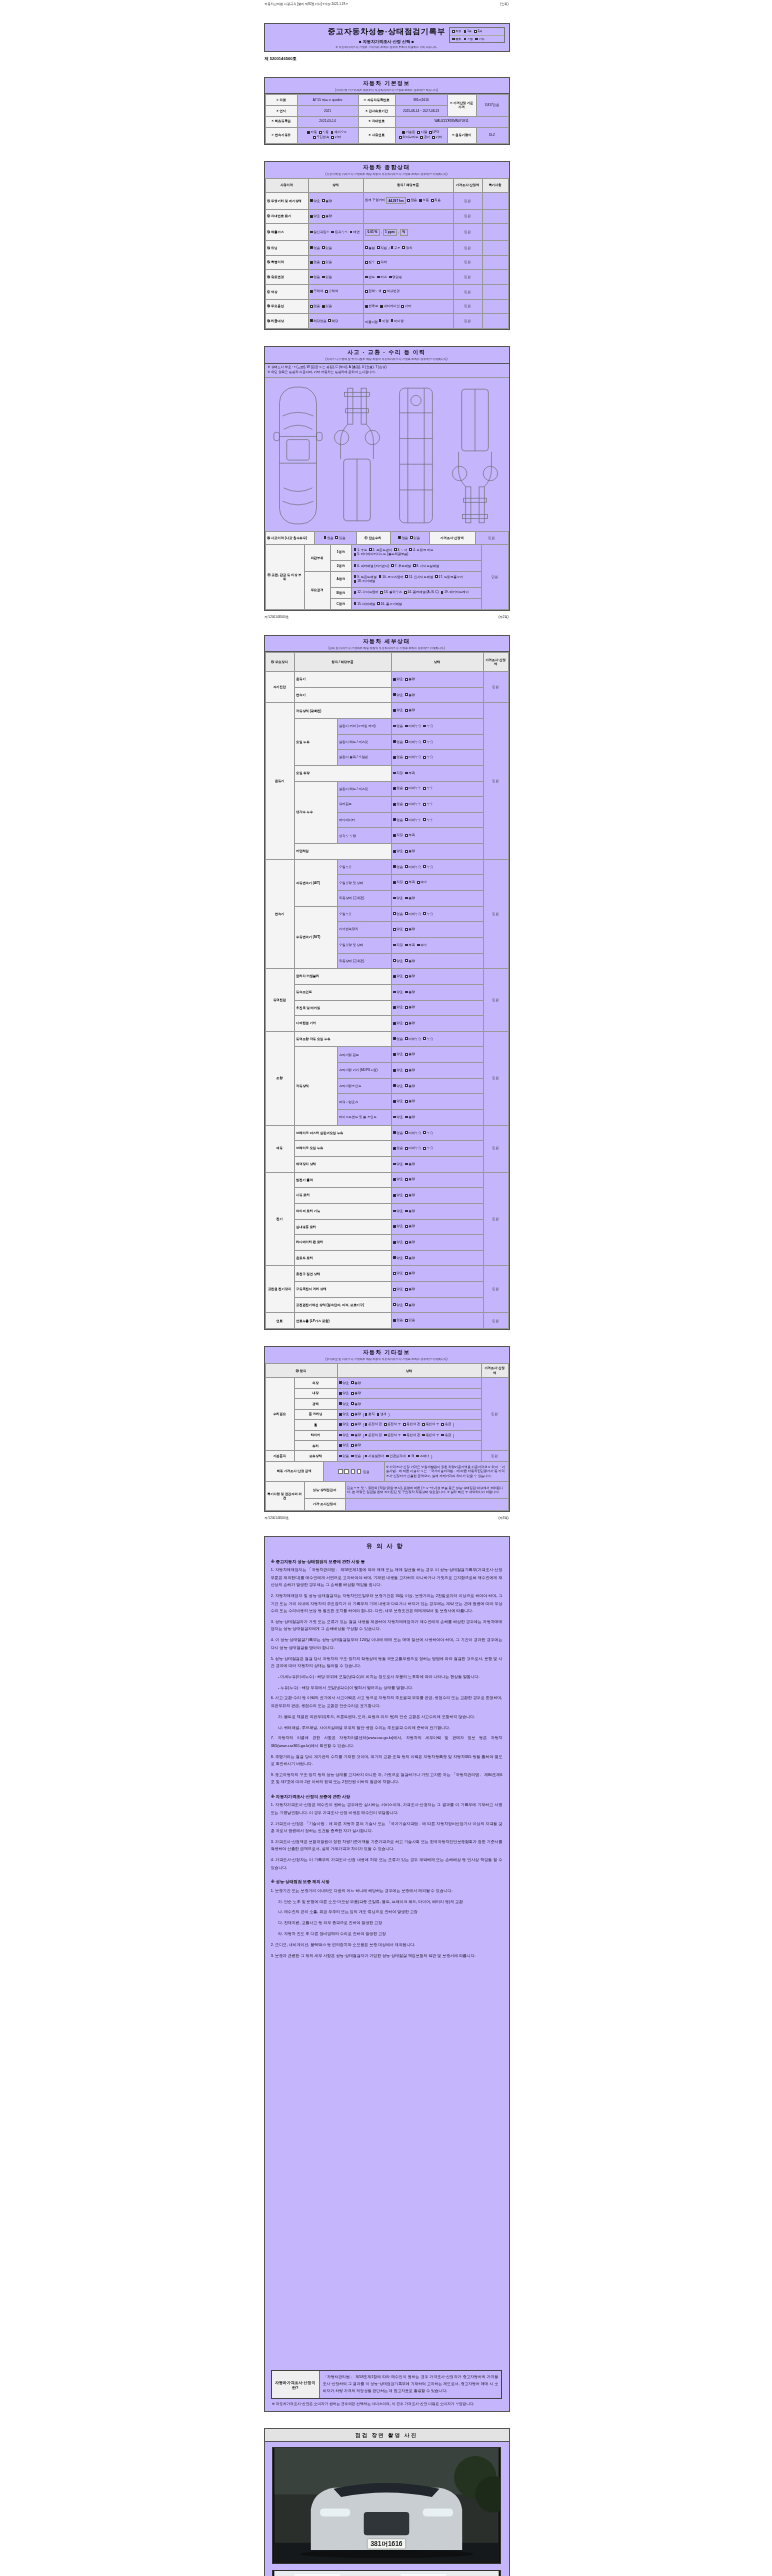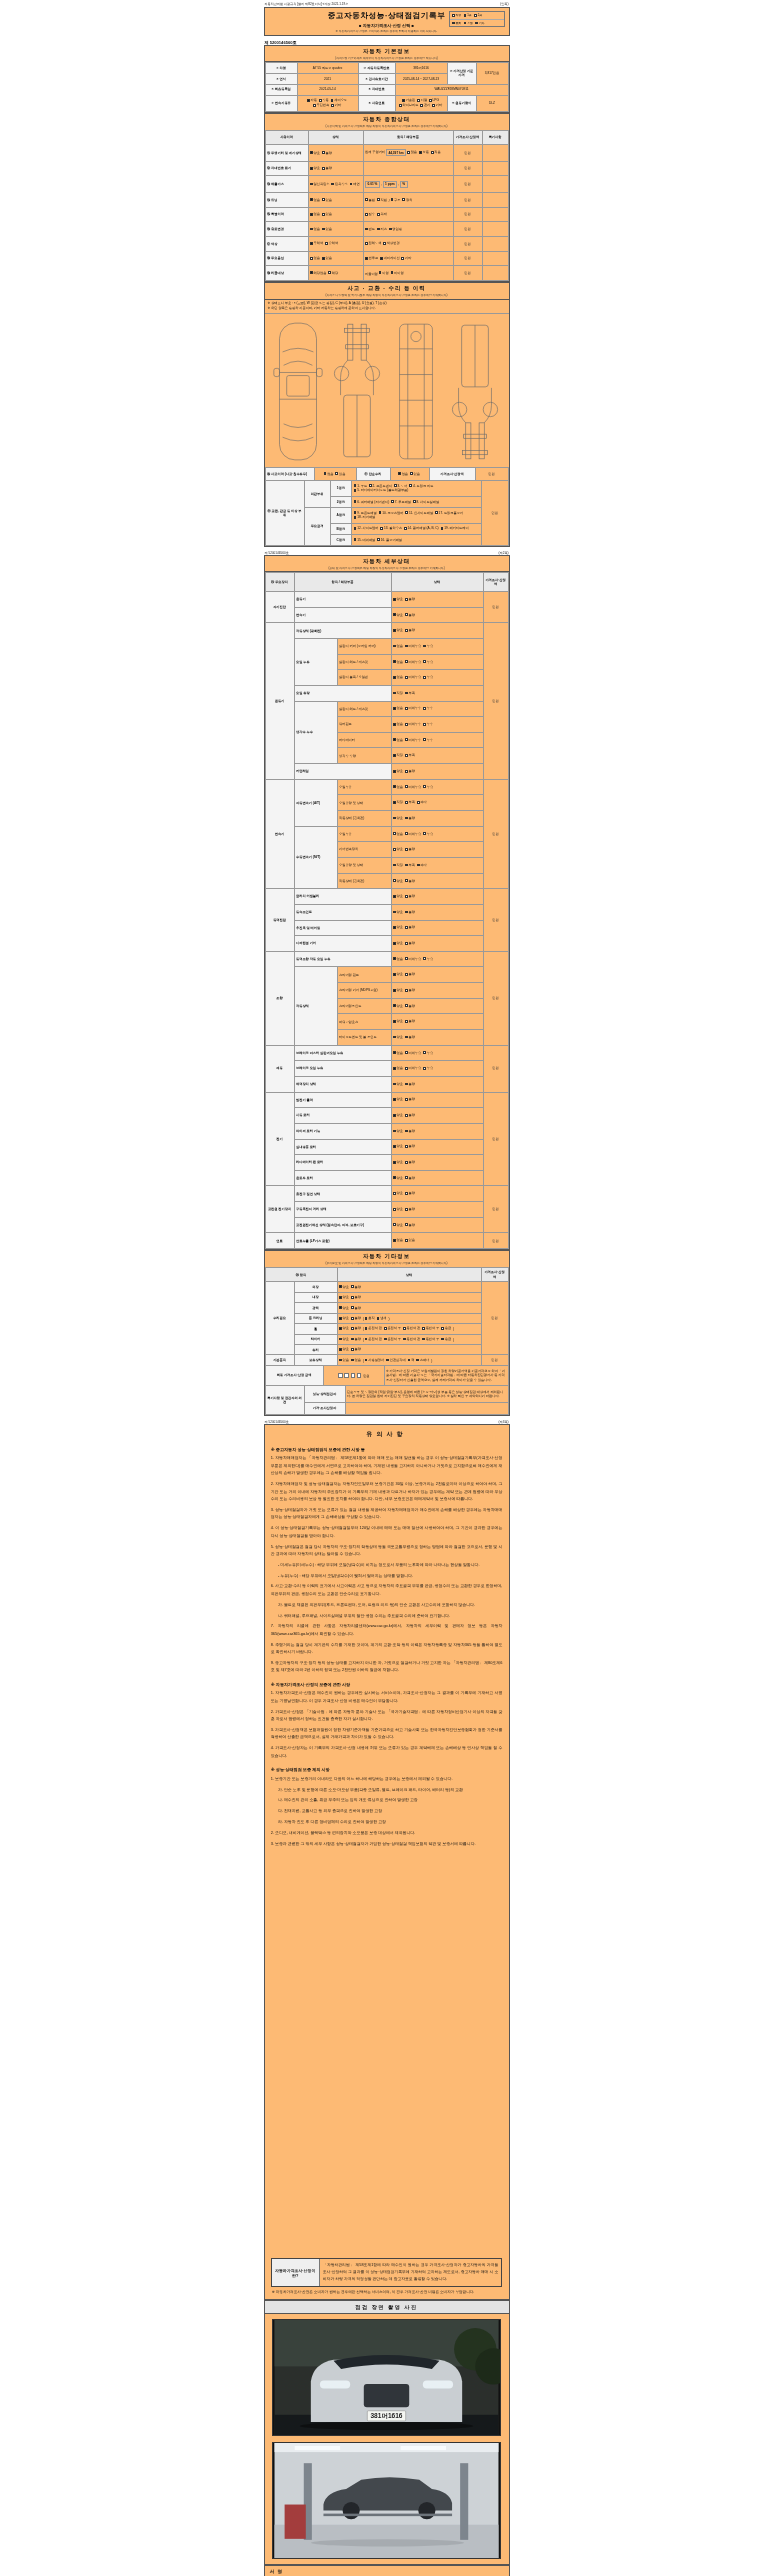--- a/index.html
+++ b/index.html
@@ -1,21 +1,21 @@
 <!DOCTYPE html>
 <html style="font-size:8.2px"><head>
 <meta charset="utf-8">
 <style>
 *{box-sizing:border-box}
 html,body{margin:0;padding:0}
 body{width:773px;height:2576px;background:#ffffff;overflow:hidden;
      font-family:"Liberation Sans","DejaVu Sans",sans-serif;color:#111}
 .doc{width:246px;margin:0 auto;padding-top:1.5px}
 .refline{display:flex;justify-content:space-between;font-size:3.1px;color:#222;padding:0.5px 1px}
-.sec{border:0.5px solid #555;margin-top:0;background:#fdba74}
+.sec{border:0.5px solid #555;margin-top:16px;background:#c4b5fd}
 .hdr{display:flex;align-items:stretch;padding:3.6px 3.1px 2.6px}
 .hdr-left{width:56px}
 .hdr-c{flex:1;text-align:center}
 .h-title{font-size:7.7px;font-weight:bold;letter-spacing:0.5px}
 .h-sub{font-size:4.1px;font-weight:bold;margin-top:1.5px}
 .h-note{font-size:2.8px;color:#333;margin-top:1px}
 .hdr-right{width:56px;border:0.5px solid #777;font-size:2.8px;align-self:flex-start}
 .hb-row{border-bottom:0.5px solid #aaa;padding:1.3px 1.5px;display:flex;gap:1.5px;flex-wrap:wrap}
 .hb-row:last-child{border-bottom:none}
 .docno{font-size:4.1px;font-weight:bold;margin:3.6px 1px 0}

